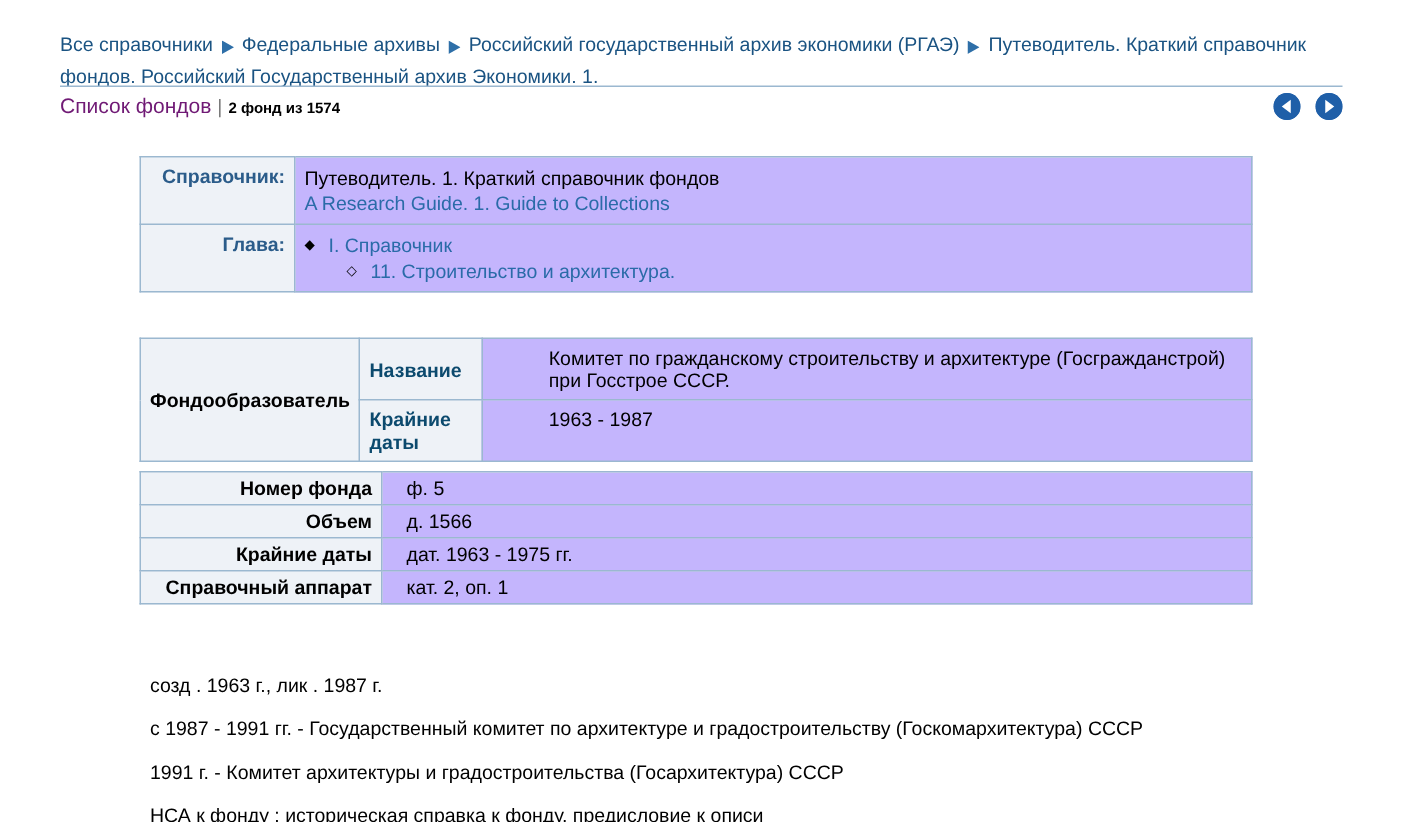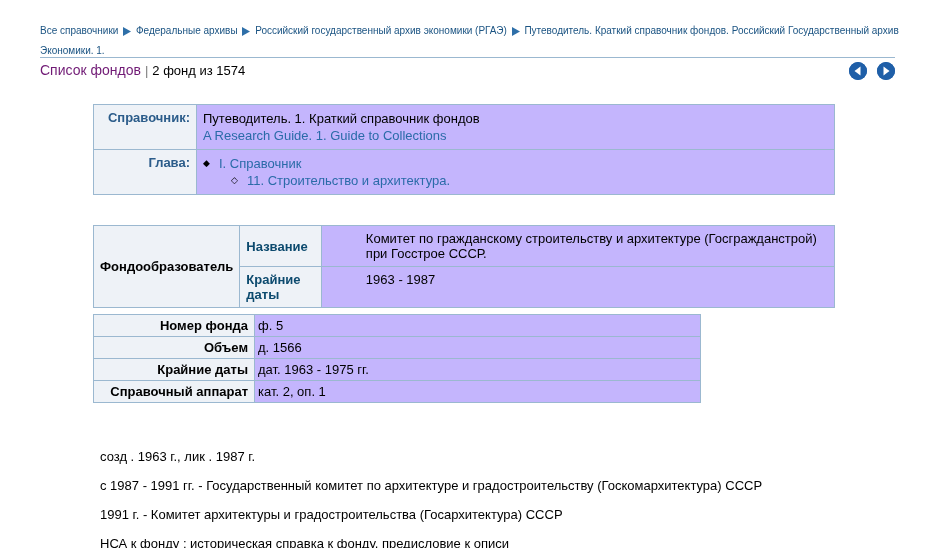--- a/index.html
+++ b/index.html
@@ -21,21 +21,21 @@
     width: 935px;
     height: 548px;
   }
   
   .breadcrumb {
     position: absolute;
     left: 40px;
     top: 20px;
     width: 860px;
     line-height: 20px;
-    font-size: 10px;
+    font-size: 13px;
     color: #1a5382;
   }
   .breadcrumb a {
     color: #1a5382;
     text-decoration: none;
     cursor: pointer;
   }
   .bc-sep {
     display: inline-block;
     width: 12px;
@@ -67,23 +67,23 @@
     color: #701a75;
     font-size: 14px;
     text-decoration: none;
     cursor: pointer;
   }
   .titlerow .bar {
     color: #7a7a7a;
     margin: 0 4px;
   }
   .titlerow .count {
-    font-weight: normal;
-    color: #000;
-    font-size: 13px;
+    font-weight: bold;
+    color: #000;
+    font-size: 10px;
   }
   .navbtns {
     position: absolute;
     right: 0;
     top: 0;
   }
   .navbtn {
     display: inline-block;
     width: 18px;
     height: 18px;
@@ -169,30 +169,30 @@
     background: #eef2f7;
     font-weight: bold;
     text-align: left;
     width: 70px;
     color: #0c4a6e;
     vertical-align: middle;
   }
   #founder-table td.val { width: 536px; padding-left: 44px; }
 
   
-  #props-table { left: 93px; top: 314px; width: 608px; }
+  #props-table { left: 93px; top: 314px; width: 742px; }
   #props-table td.lbl {
     background: #eef2f7;
     text-align: right;
     font-weight: bold;
     color: #000;
     width: 148px;
     padding: 3px 6px;
   }
-  #props-table td.val { padding: 3px 3px; }
+  #props-table td.val { padding: 3px 16px; }
 
   
   .section-title {
     position: absolute;
     left: 100px;
     top: 416px;
     font-size: 15px;
     font-weight: bold;
     color: #2b5c8a;
   }

